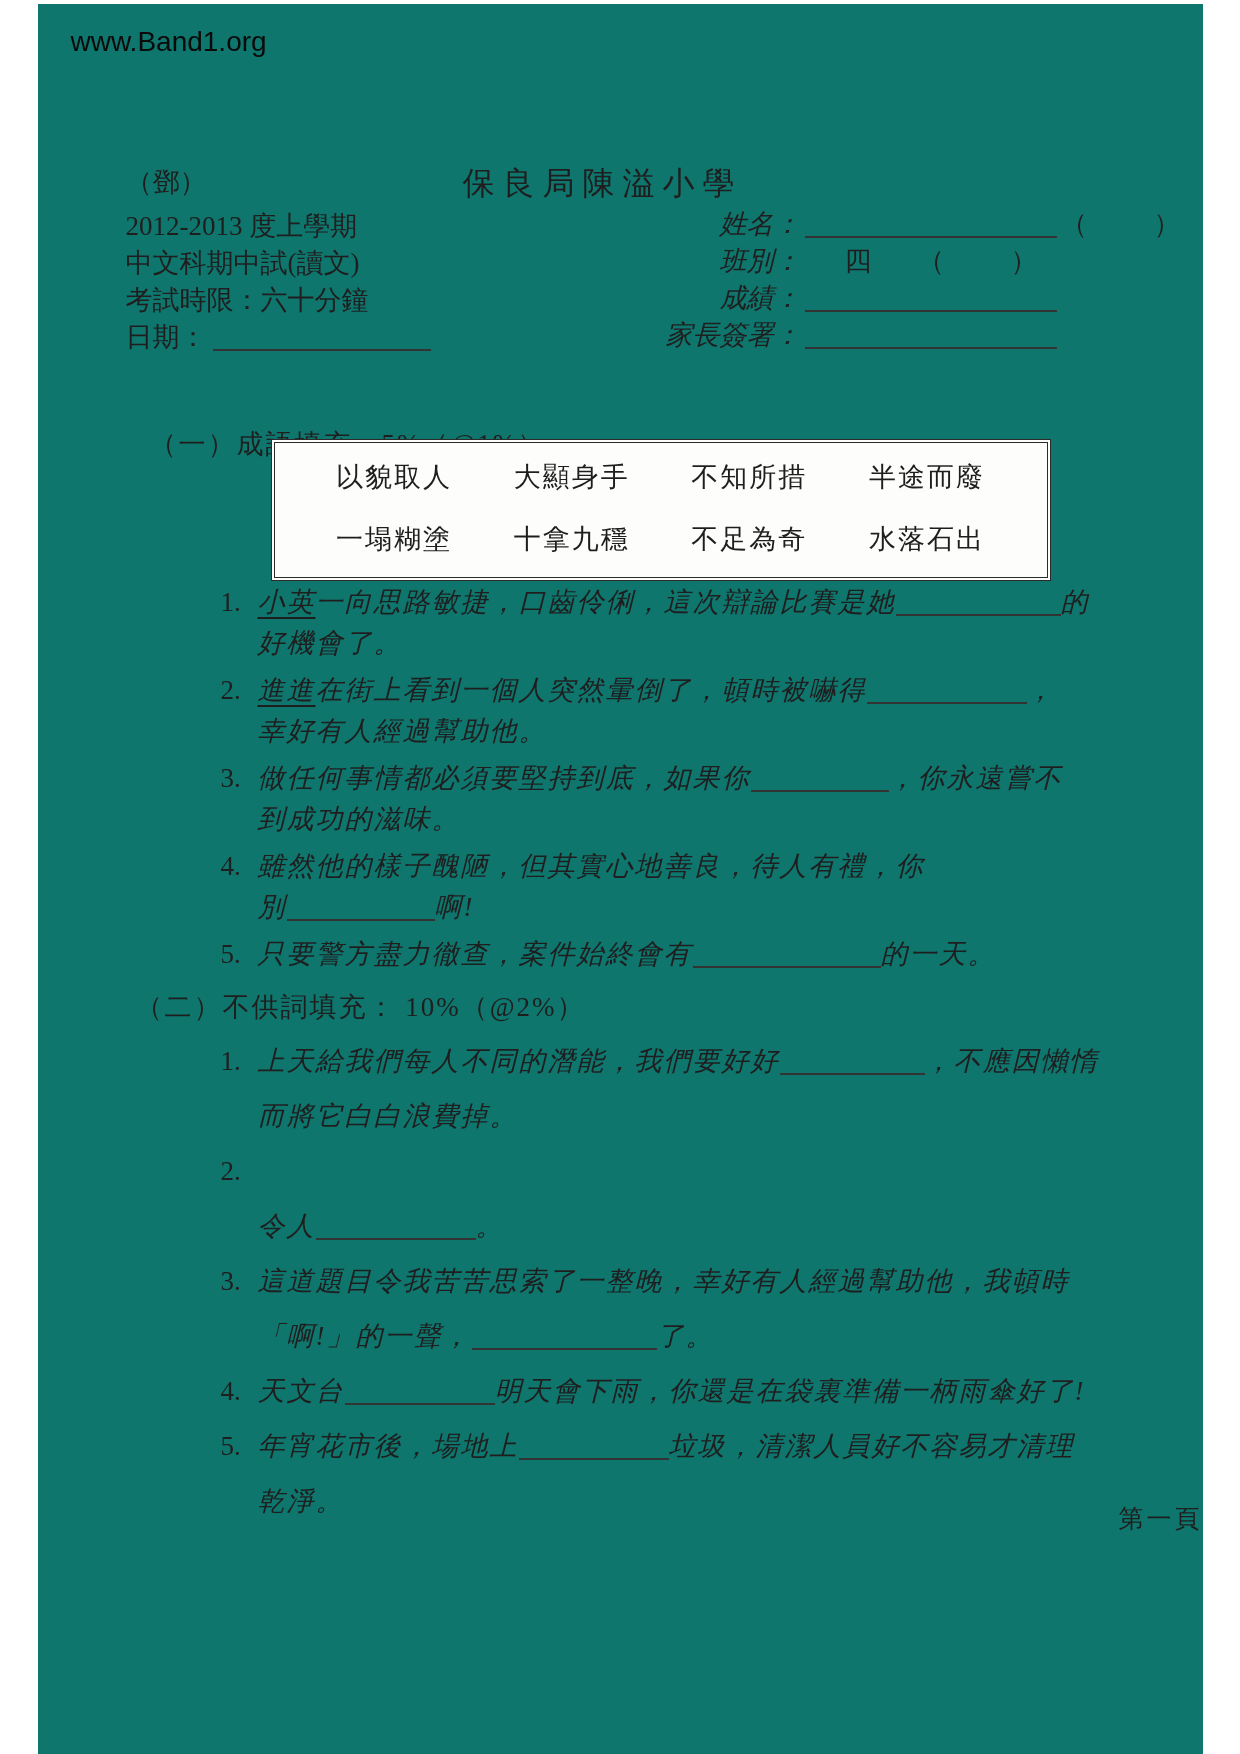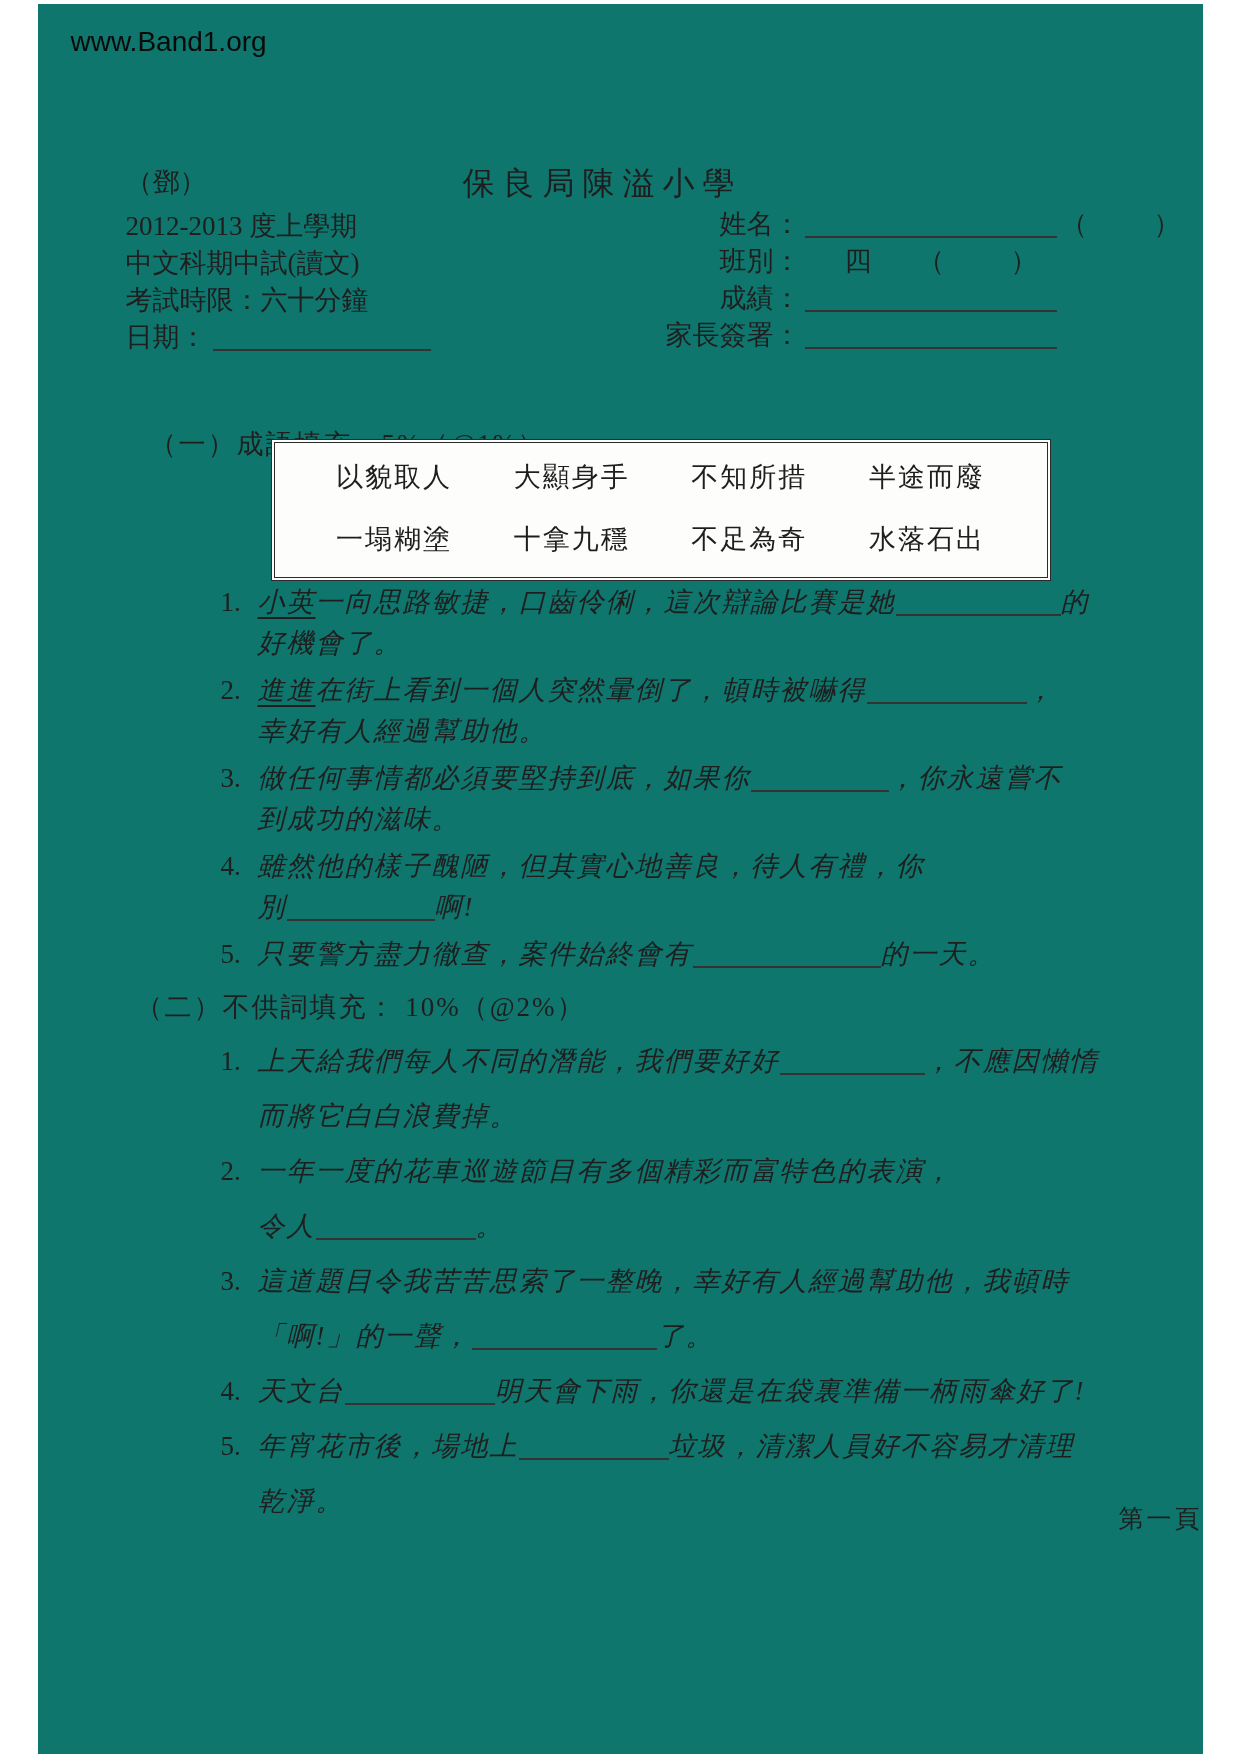--- a/index.html
+++ b/index.html
@@ -20,21 +20,21 @@
   .class-tag{position:absolute;left:88px;top:160px;font-size:27px;}
   .school{position:absolute;left:425px;top:158px;font-size:32px;letter-spacing:8px;}
   .info-left{position:absolute;left:88px;top:204px;font-size:27px;line-height:37px;}
   .wline{
     display:inline-block;height:0;border-bottom:2px solid #333;
     vertical-align:-5px;
   }
   .date-line{width:218px;margin-left:6px;}
   .fields{position:absolute;left:595px;top:202px;font-size:27px;width:560px;}
   .frow{height:37px;line-height:37px;white-space:nowrap;}
-  .flabel{display:inline-block;width:168px;text-align:right;}
+  .flabel{display:inline-block;width:168px;text-align:right;font-style:italic;}
   .fline{width:252px;margin-left:4px;}
   .fvalue{display:inline-block;padding:0 42px 0 44px;}
   .fsuffix{display:inline-block;padding-left:4px;letter-spacing:4px;}
   .sec-title{position:absolute;font-size:27px;letter-spacing:2px;}
   .sec1-title{left:112px;top:422px;}
   .sec2-title{left:98px;top:985px;}
   .idiom-box{
     position:absolute;left:233px;top:435px;width:772px;
     border:4px double #2b2b2b;
     padding:16px 0 20px;
@@ -127,21 +127,21 @@
 
   <div class="sec-title sec2-title">（二）不供詞填充： 10%（@2%）</div>
 
   <div class="qlist qlist2">
       <div class="q">
         <span class="qnum">1.</span>
         <div class="qbody"><span>上天給我們每人不同的潛能，我們要好好</span><span class="blank" style="width: 145px;"></span><span>，不應因懶惰</span><br><span>而將它白白浪費掉。</span></div>
       </div>
       <div class="q">
         <span class="qnum">2.</span>
-        <div class="qbody"><span>一年一度的花車巡遊節目有多個精彩而富特色的表演，</span><br><span>令人</span><span class="blank" style="width: 160px;"></span><span>。</span></div>
+        <div class="qbody"><br><span>令人</span><span class="blank" style="width: 160px;"></span><span>。</span></div>
       </div>
       <div class="q">
         <span class="qnum">3.</span>
         <div class="qbody"><span>這道題目令我苦苦思索了一整晚，幸好有人經過幫助他，我頓時</span><br><span>「啊!」的一聲，</span><span class="blank" style="width: 185px;"></span><span>了。</span></div>
       </div>
       <div class="q">
         <span class="qnum">4.</span>
         <div class="qbody"><span>天文台</span><span class="blank" style="width: 150px;"></span><span>明天會下雨，你還是在袋裏準備一柄雨傘好了!</span></div>
       </div>
       <div class="q">

